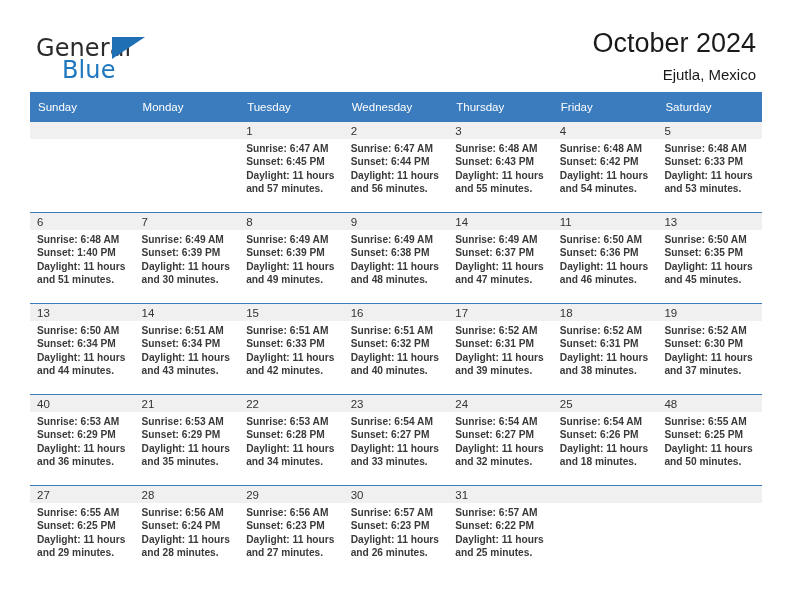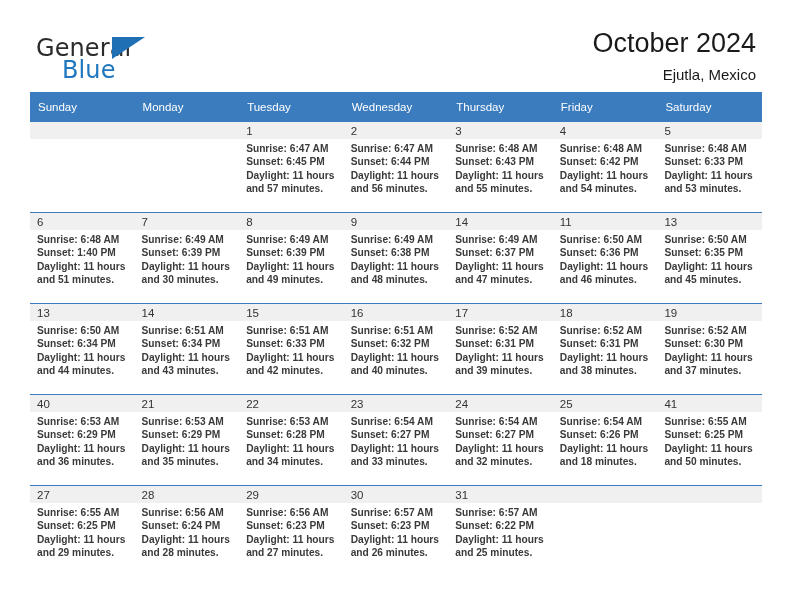--- a/index.html
+++ b/index.html
@@ -409,21 +409,21 @@
           <td>
             <div class="daynum-band">25</div>
             <div class="cell-body">
               <div>Sunrise: 6:54 AM</div>
               <div>Sunset: 6:26 PM</div>
               <div>Daylight: 11 hours</div>
               <div>and 18 minutes.</div>
             </div>
           </td>
           <td>
-            <div class="daynum-band">41</div>
+            <div class="daynum-band">48</div>
             <div class="cell-body">
               <div>Sunrise: 6:55 AM</div>
               <div>Sunset: 6:25 PM</div>
               <div>Daylight: 11 hours</div>
               <div>and 50 minutes.</div>
             </div>
           </td>
         </tr>
         <tr class="week">
           <td>

